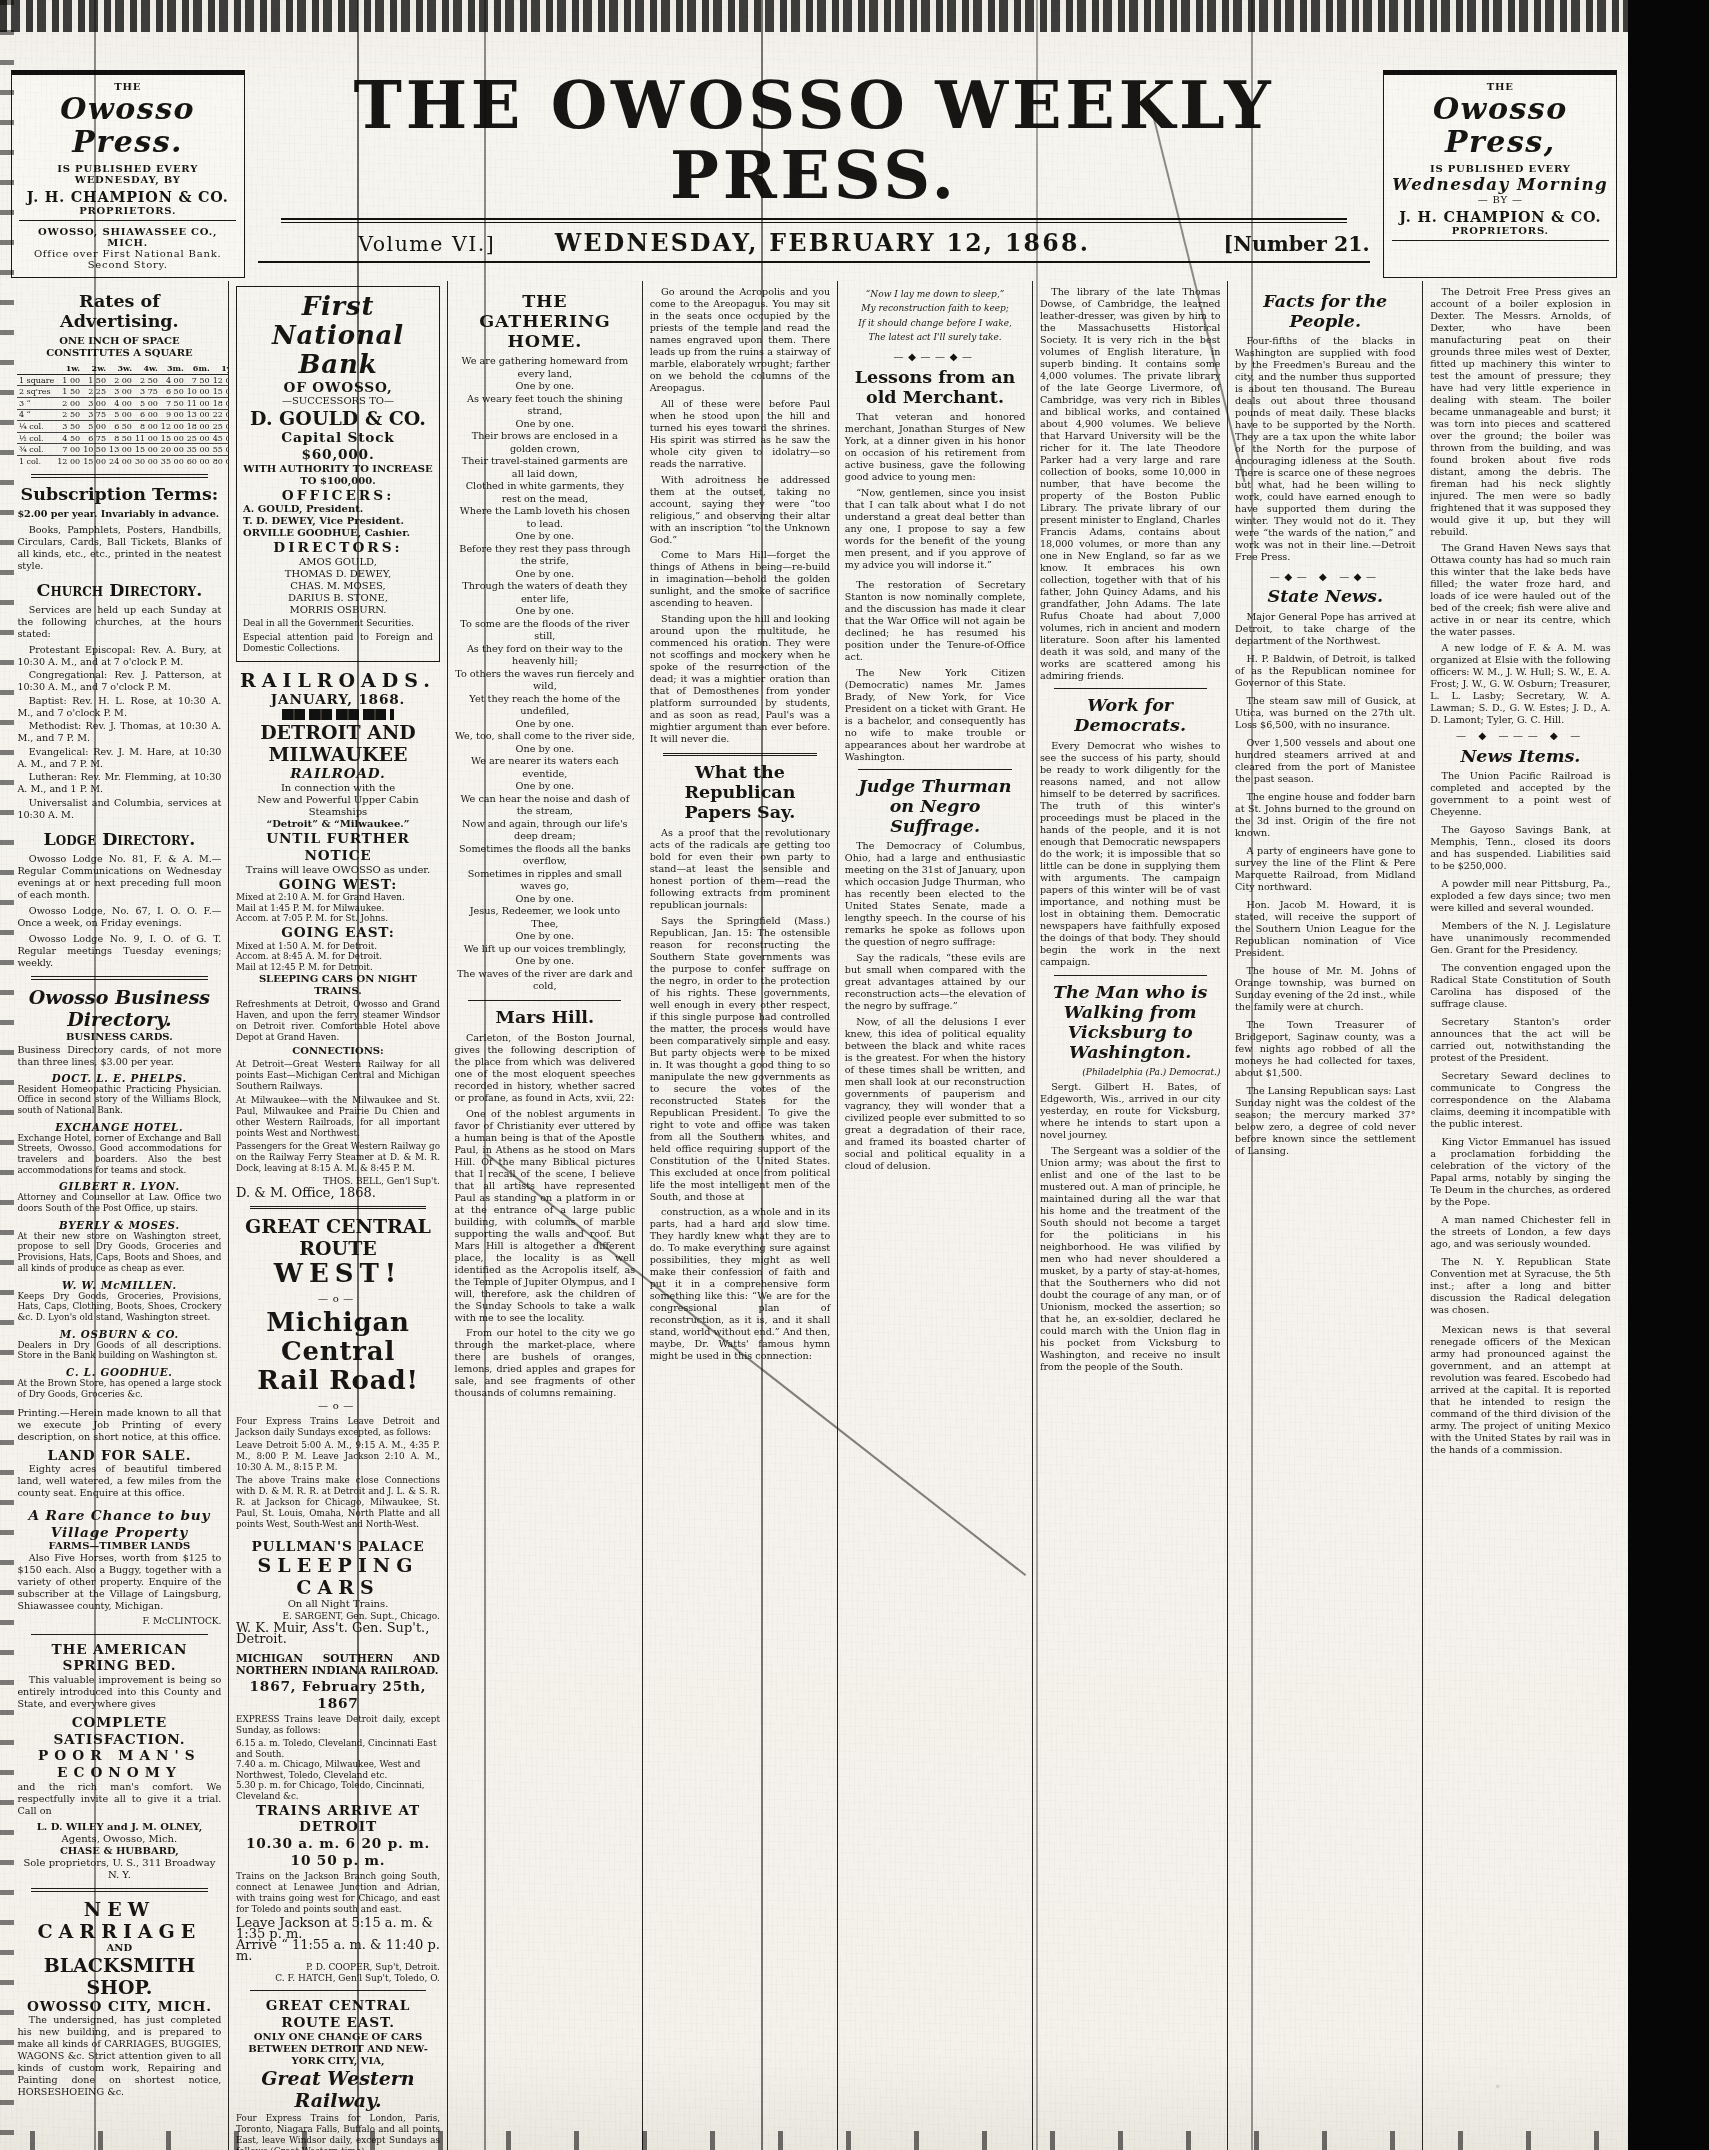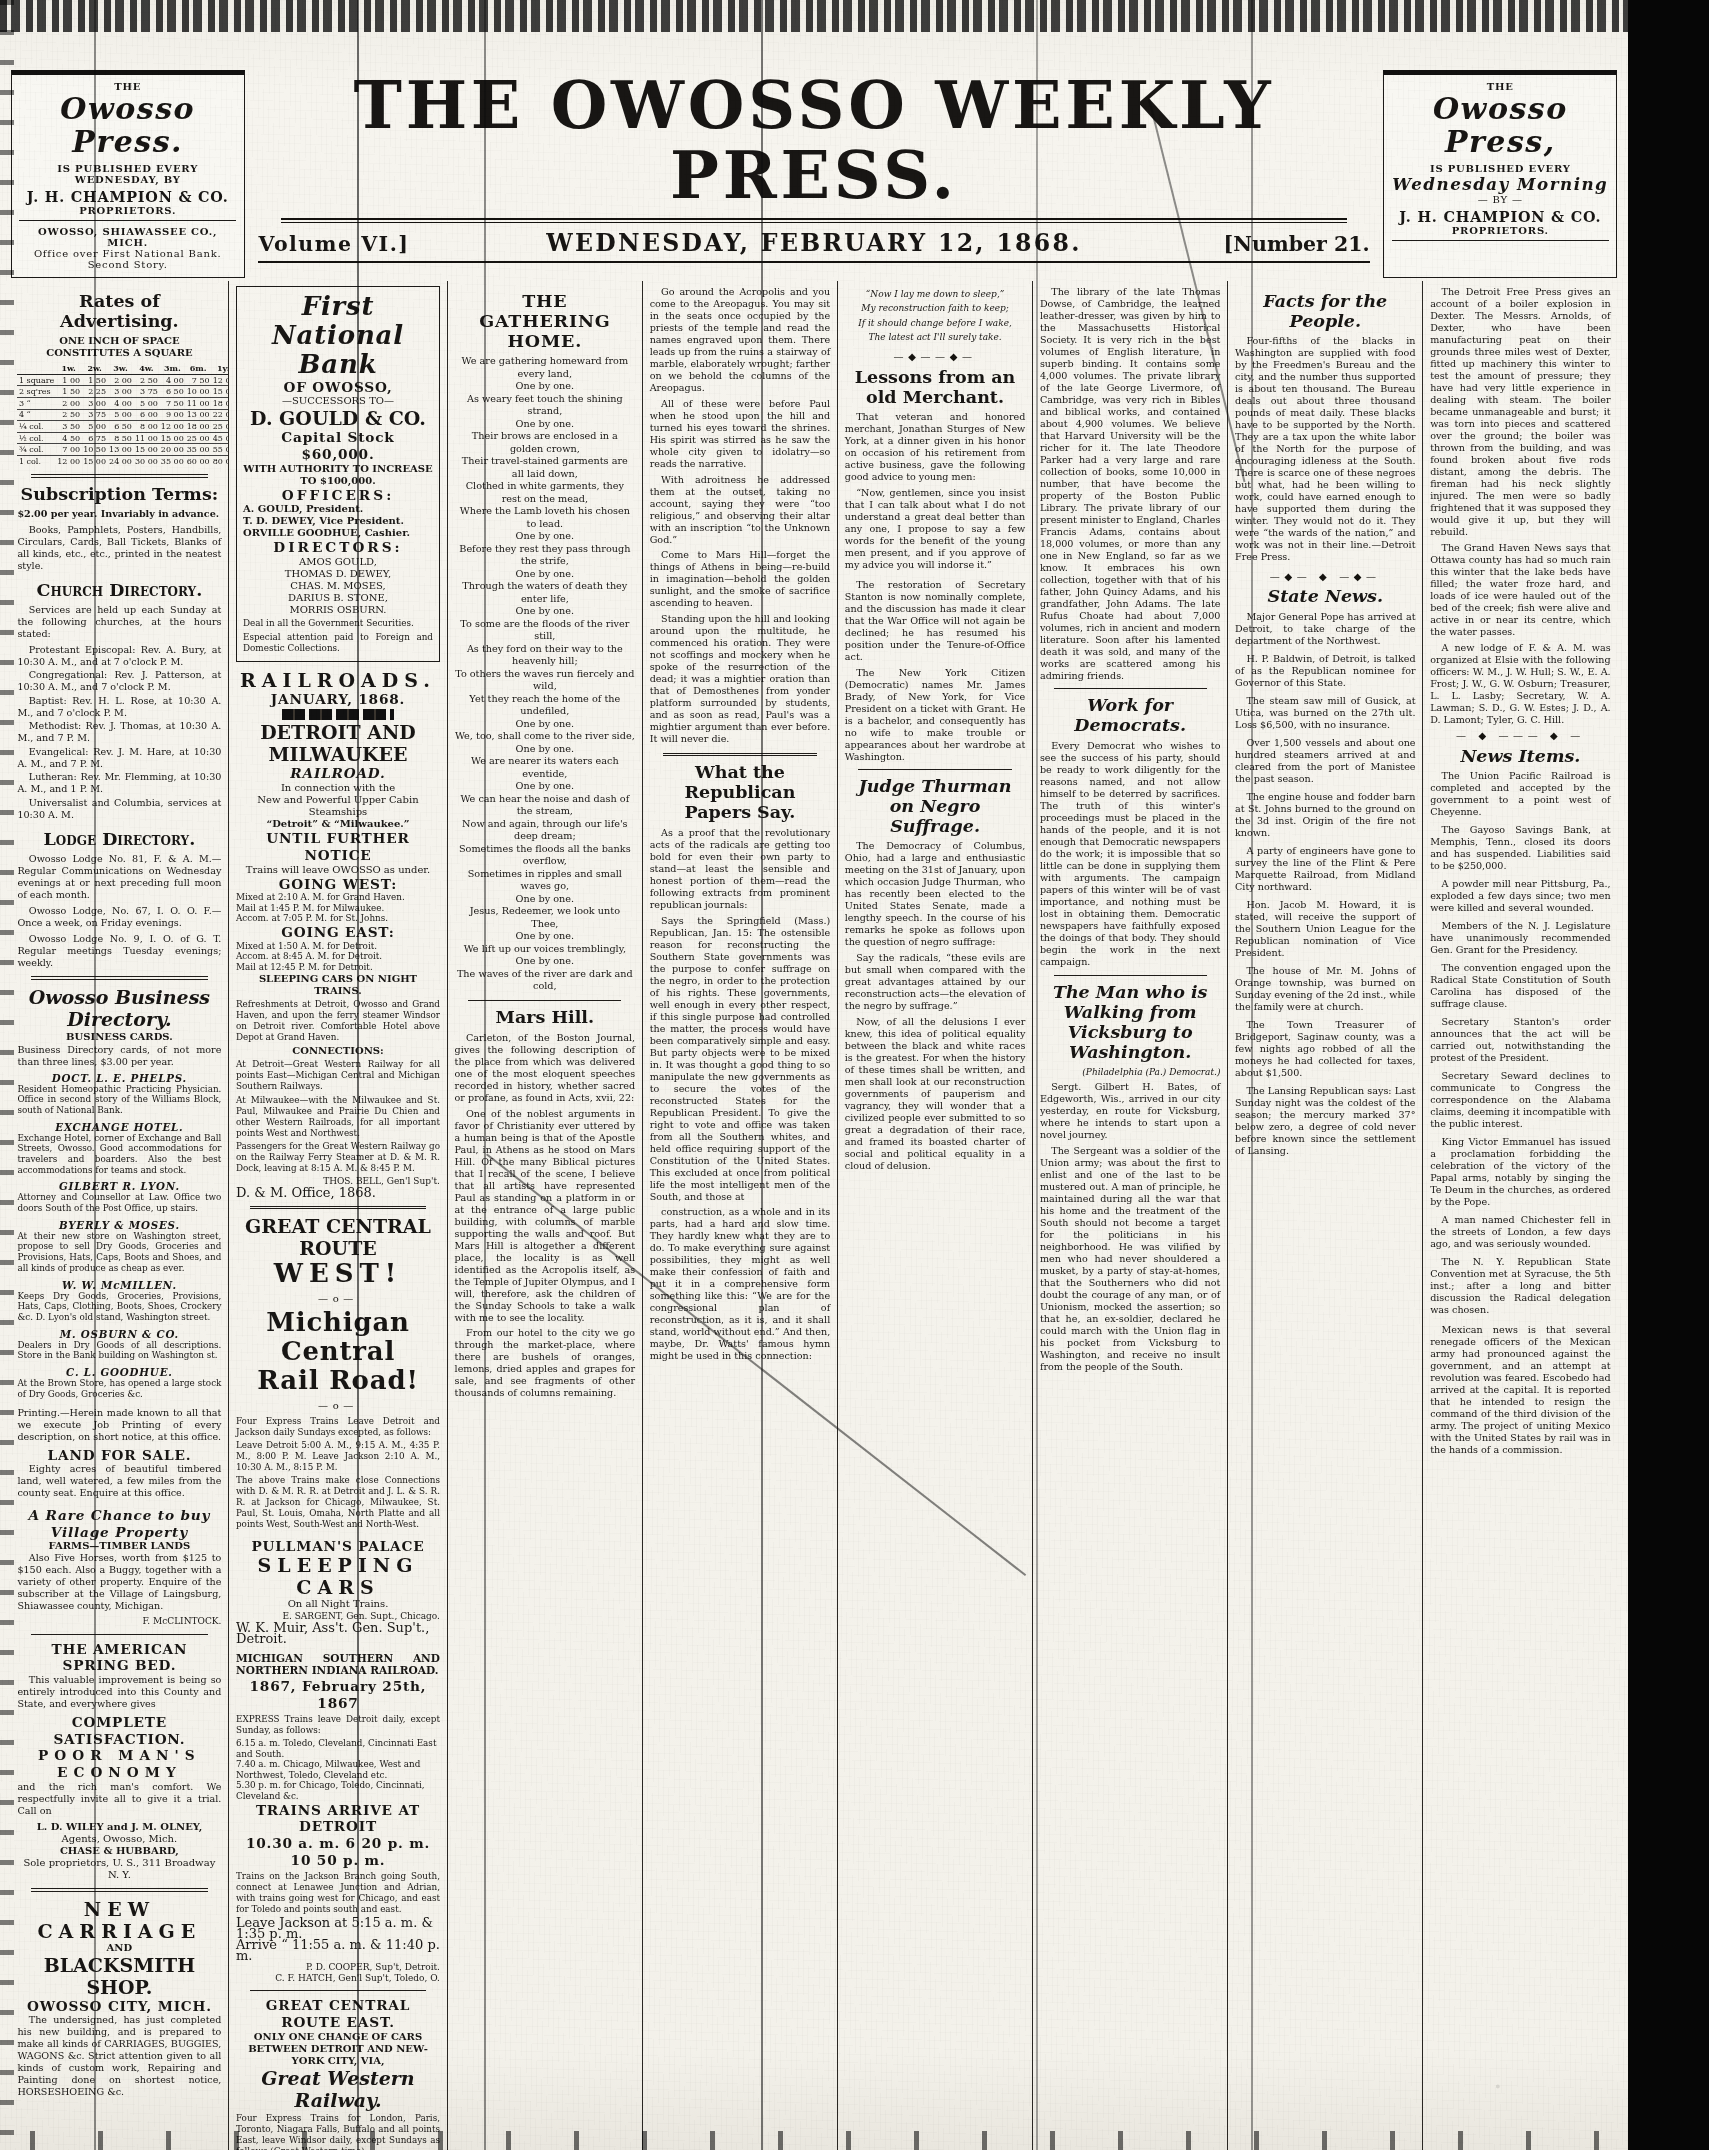--- a/index.html
+++ b/index.html
@@ -30,21 +30,21 @@
   .corner-box .tiny{font-size:10px;letter-spacing:0.8px;font-weight:bold;}
   .corner-box .bl{font-size:30px;font-weight:bold;font-style:italic;line-height:33px;letter-spacing:1.5px;}
   .corner-box .pub{font-size:14.4px;font-weight:bold;letter-spacing:0.8px;margin-top:3px;}
   .corner-box .morn{font-size:16.7px;font-weight:bold;font-style:italic;letter-spacing:1.5px;}
   .corner-box .rule{border-top:1.5px solid #1c1a18;margin:4.6px 0;}
   #mast{flex:1;text-align:center;padding:0 6px;}
   #mast h1{margin:0;font-size:65px;line-height:70px;font-weight:bold;letter-spacing:3.8px;
            font-family:"DejaVu Serif","Liberation Serif",serif;}
   .mastrule{border-top:2.3px solid #14120f;border-bottom:0.8px solid #14120f;height:2.3px;margin:7.6px 30px 0;}
   #dateline{display:flex;align-items:baseline;margin:6px 7.6px 0;border-bottom:2.3px solid #14120f;padding-bottom:4.6px;}
-  #dateline .vol{width:220px;text-align:left;font-size:20.5px;font-weight:bold;letter-spacing:1.5px;}
+  #dateline .vol{width:220px;text-align:right;font-size:20.5px;font-weight:normal;letter-spacing:1.5px;margin-left:17px;}
   #dateline .date{flex:1;text-align:center;font-size:23.6px;font-weight:bold;letter-spacing:2.3px;}
   #dateline .num{width:220px;text-align:right;font-size:20.5px;font-weight:bold;}
   
   #cols{display:flex;align-items:stretch;margin:3px 10.6px 0;height:1885px;}
   .col{padding:4.6px 6.8px 0;overflow:hidden;border-left:0.8px solid #2a2723;}
   .col:first-child{border-left:none;}
   .c-fix{width:204px;flex:0 0 auto;}
   .c-ed{flex:1 1 0;}
   .sec{margin-bottom:7.6px;}
   .div-rule{border-top:0.8px solid #1f1c19;margin:6px 13.7px;}
@@ -69,21 +69,21 @@
   .ad-body{font-size:8.8px;line-height:11px;text-align:justify;margin:2.3px 0;}
   .ad-line{font-size:13px;line-height:11px;text-align:left;margin:0;}
   .ad-right{font-size:9px;text-align:right;margin:0.8px 0;}
   .spaced{letter-spacing:6px;}
   .cut{height:15px;margin:3px 15px;background:
        repeating-linear-gradient(90deg,#111 0 10.6px,#3a352e 10.6px 13px,#111 13px 23px,transparent 23px 27px);}
   .cut.small{height:10.6px;margin:1.5px 46px;}
   
   table.rates{width:100%;border-collapse:collapse;margin:3px 0;font-size:8px;}
   table.rates td,table.rates th{border-top:0.8px solid #444;padding:0.8px 1.5px;text-align:right;white-space:nowrap;}
-  table.rates th{font-weight:bold;text-align:center;border-top:none;border-bottom:0.8px solid #222;}
+  table.rates th{font-weight:bold;border-top:none;border-bottom:0.8px solid #222;}
   table.rates td:first-child{text-align:left;}
   .dir-entry{margin-bottom:5.3px;}
   .dir-name{font-size:10.3px;font-weight:bold;text-align:center;font-style:italic;letter-spacing:0.8px;}
   .dir-text{font-size:8.8px;line-height:10.6px;text-align:justify;}
   .news-item{font-size:9.6px;line-height:12px;text-align:justify;text-indent:11.4px;margin:0 0 6px;}
   .verse{font-size:9px;line-height:11.4px;text-align:center;font-style:italic;margin:3px 0;}
   .sched{font-size:8.8px;line-height:10.6px;margin:0;}
   .smallcaps{font-variant:small-caps;}
 </style>
 </head>

